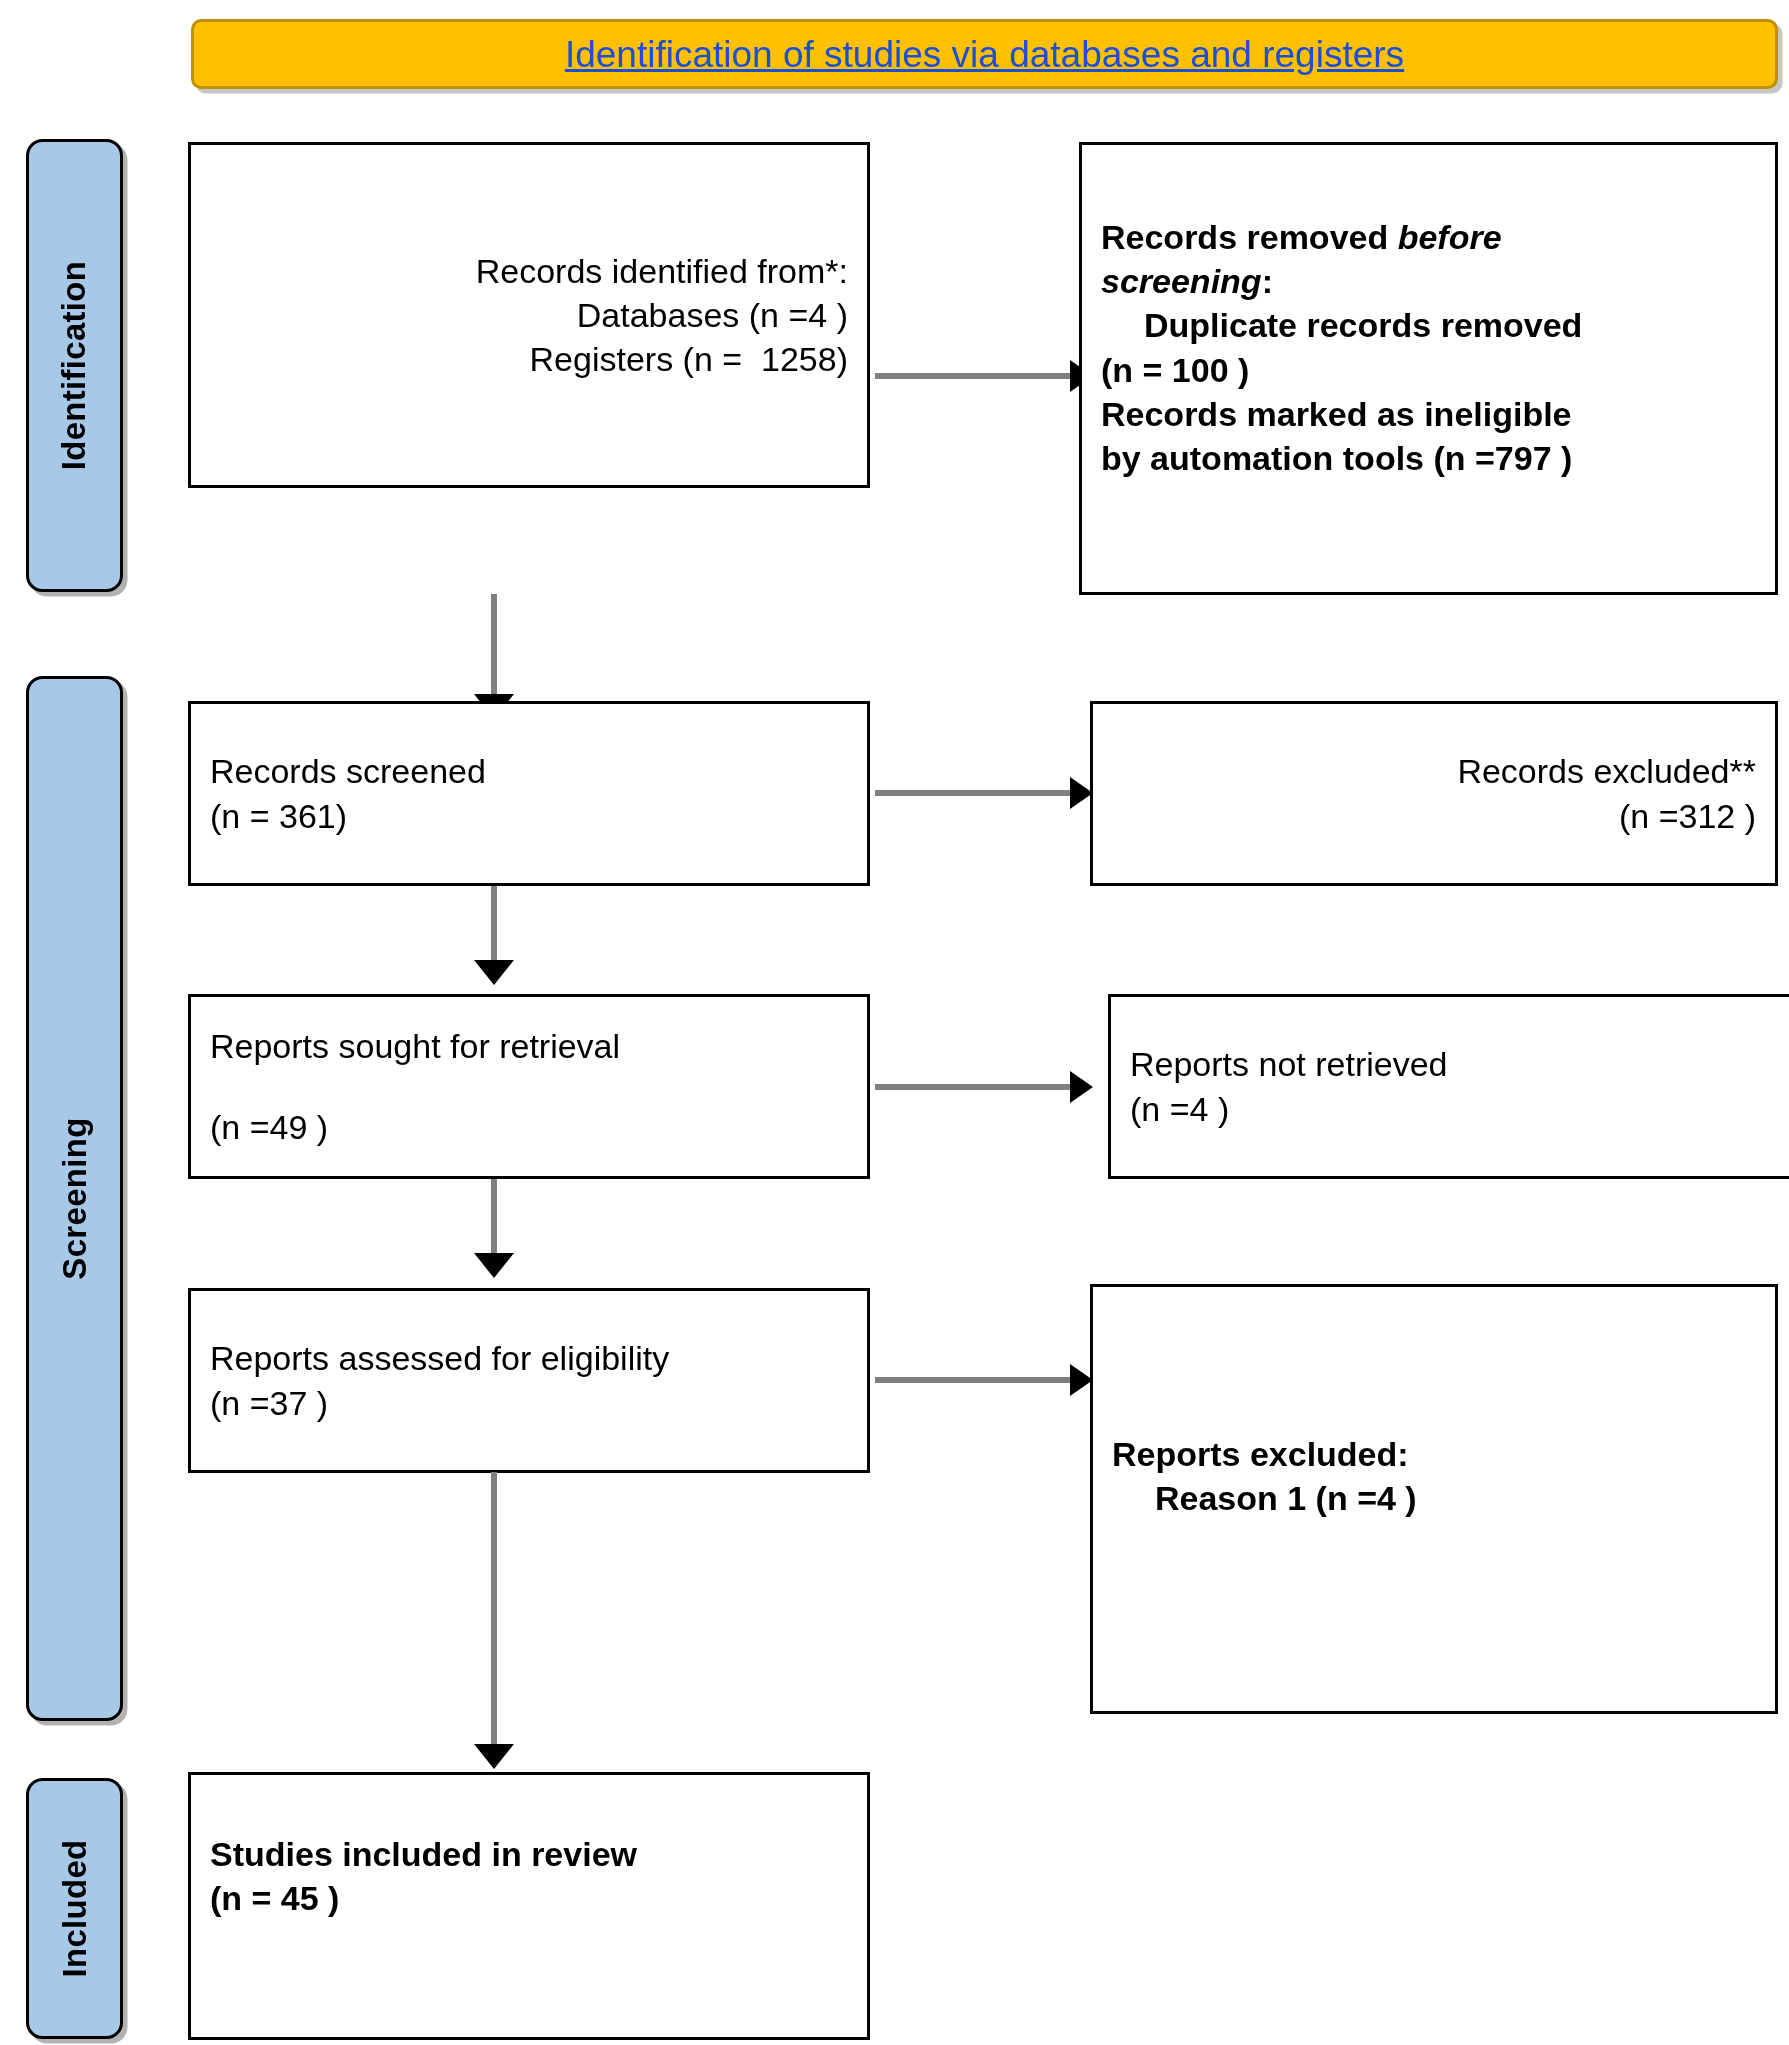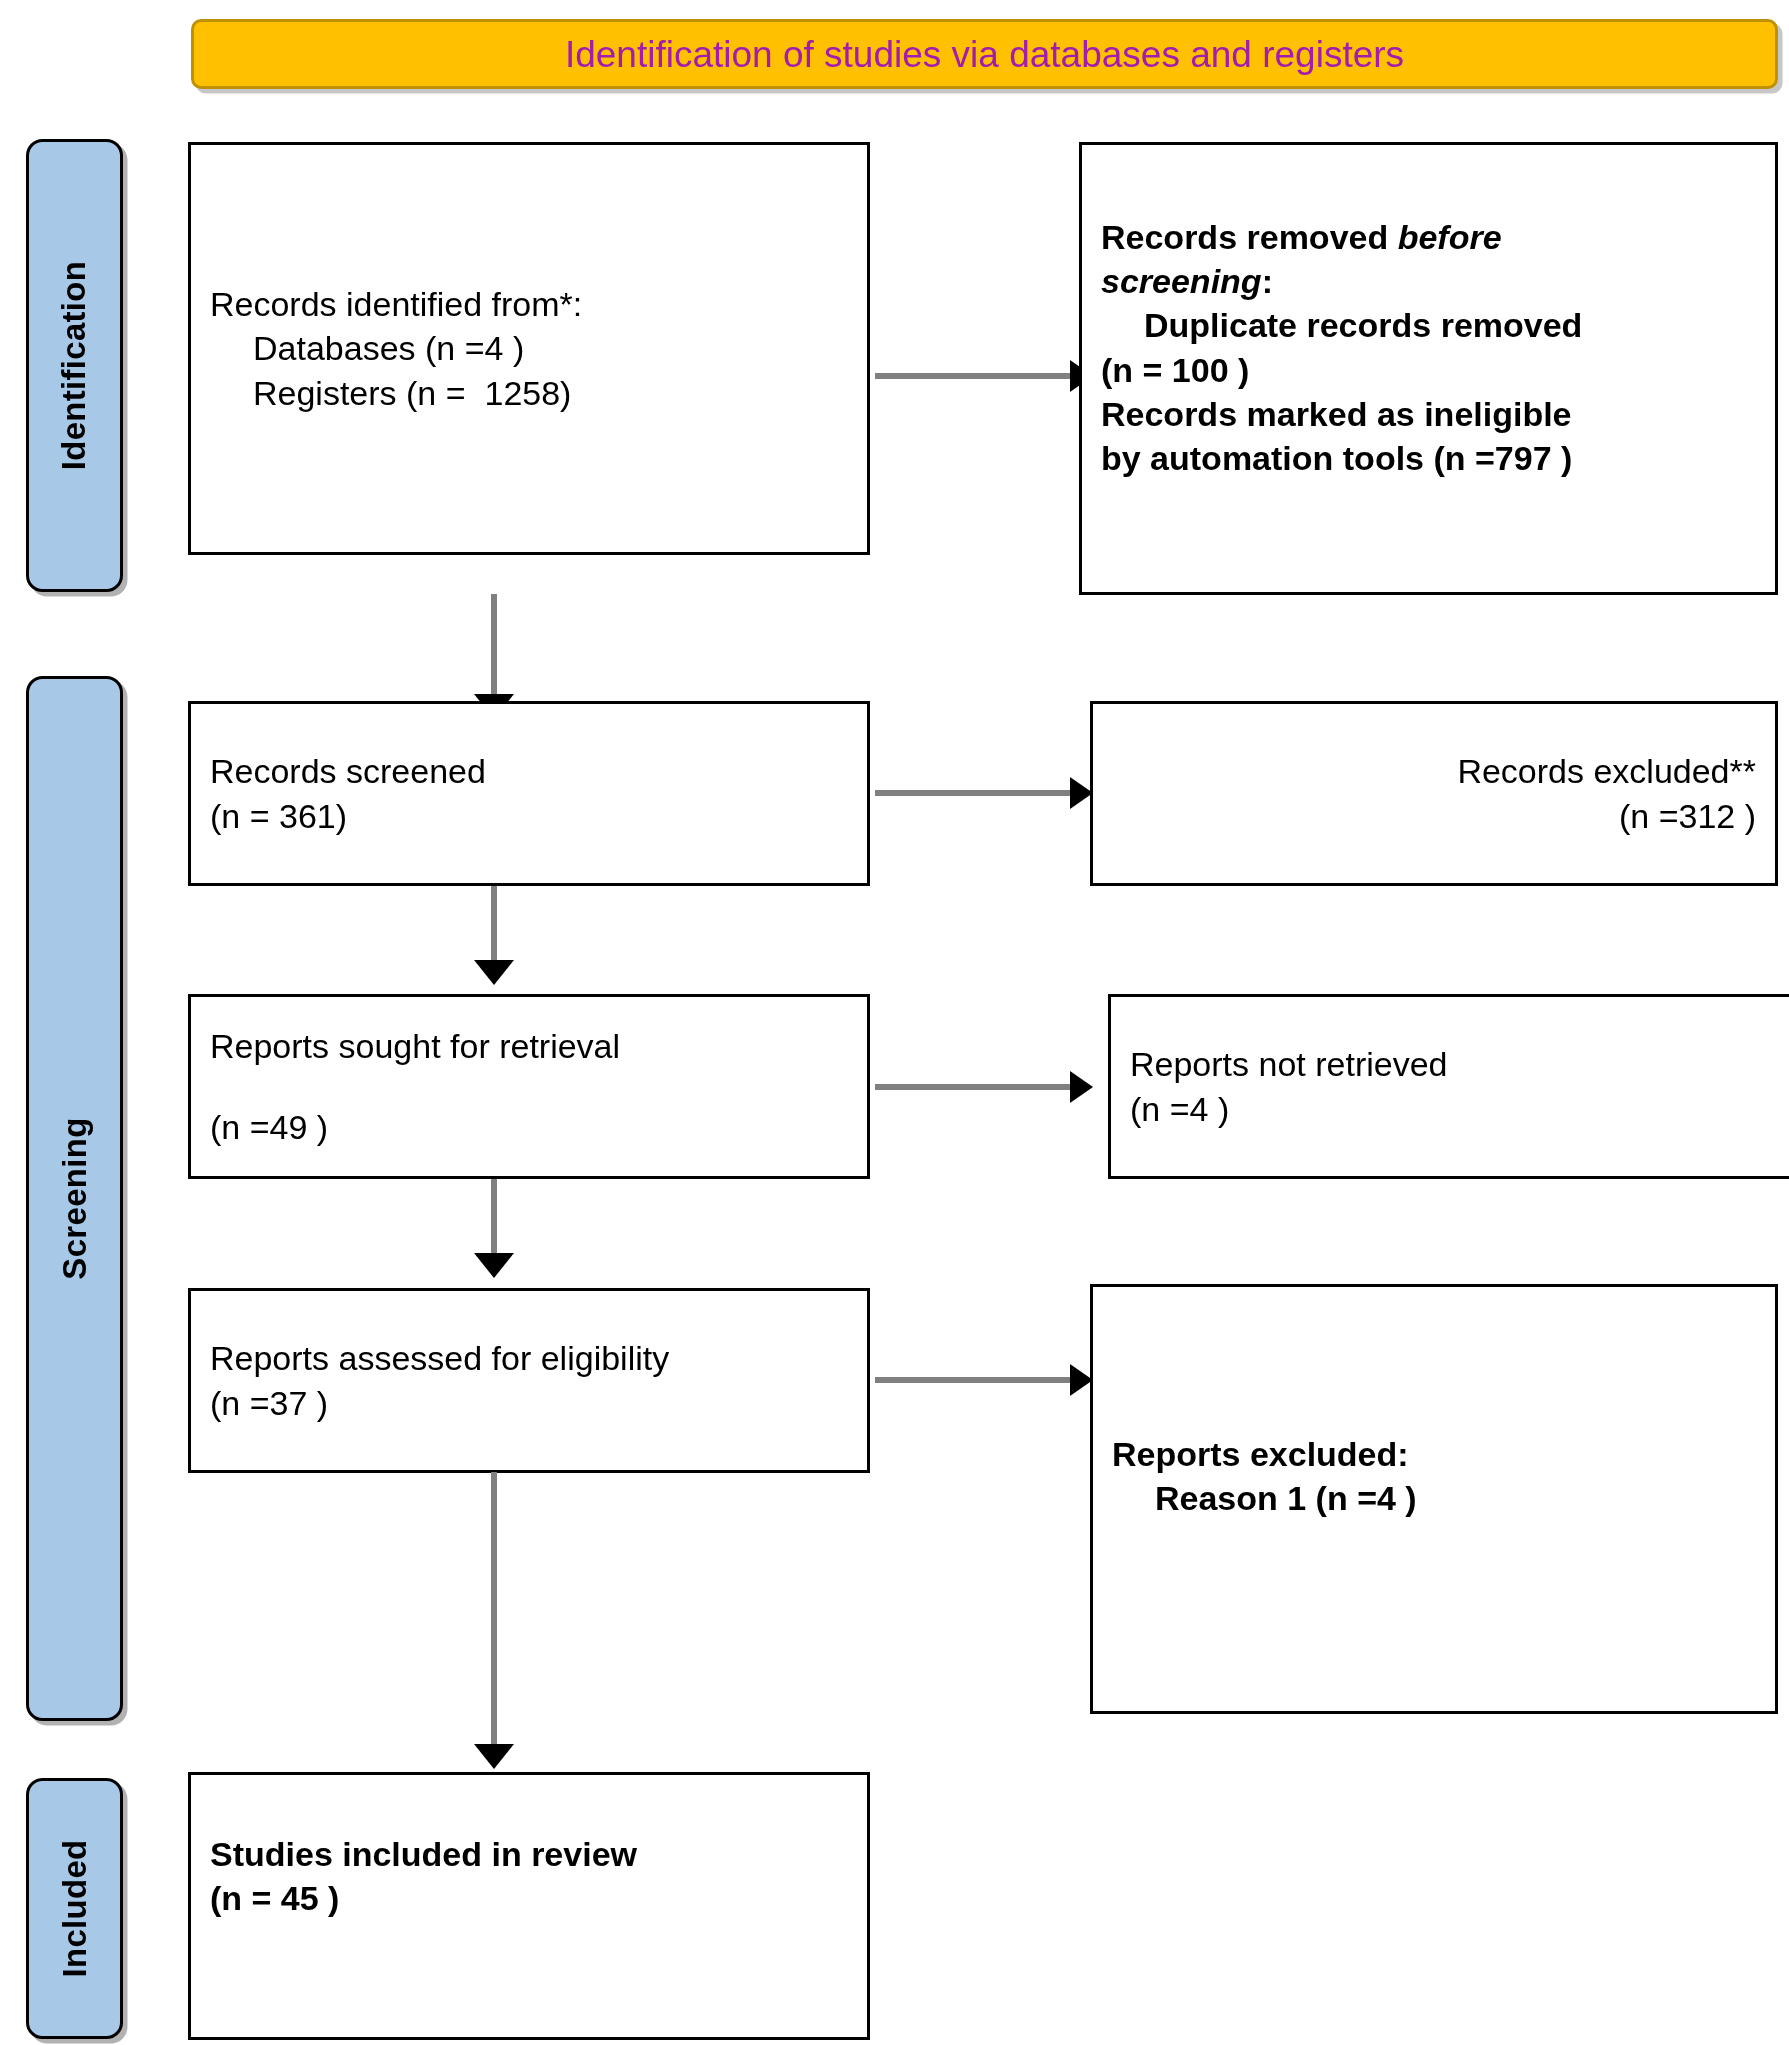--- a/index.html
+++ b/index.html
@@ -52,22 +52,23 @@
     border: 3.2px solid #BF9000;
     border-radius: 10.2px;
     box-sizing: border-box;
     box-shadow: 4.5px 4.5px 0 rgba(0,0,0,0.22);
     display: flex;
     align-items: center;
     justify-content: center;
   }
   #header-banner .banner-text {
     font-size: 37px;
-    color: #a21caf;
+    color: #1d4ed8;
     line-height: 1;
+    text-decoration: underline;
   }
 
   
   .flow-box {
     position: absolute;
     background: #ffffff;
     border: 3.8px solid #000000;
     box-sizing: border-box;
     display: flex;
     flex-direction: column;
@@ -130,21 +131,21 @@
   </div>
 
   <div class="phase-tab" style="left:25.5px; top:676px; width:97px; height:1045px;">
     <span class="phase-label">Screening</span>
   </div>
 
   <div class="phase-tab" style="left:25.5px; top:1778px; width:97px; height:261px;">
     <span class="phase-label">Included</span>
   </div>
 
-  <div class="flow-box" style="left:188px; top:142px; width:682px; height:413px;">
+  <div class="flow-box" style="left:188px; top:142px; width:682px; height:346px;align-items:flex-end;">
     <div class="line">Records identified from*:</div>
     <div class="line indent">Databases (n =4 )</div>
     <div class="line indent">Registers (n =  1258)</div>
   </div>
 
   <div class="arrow-h" style="left:875px; top:373px; width:198px;">
     <span class="head"></span>
   </div>
 
   <div class="flow-box top-align" style="left:1079px; top:142px; width:699px; height:453px; padding-top:70px;">

